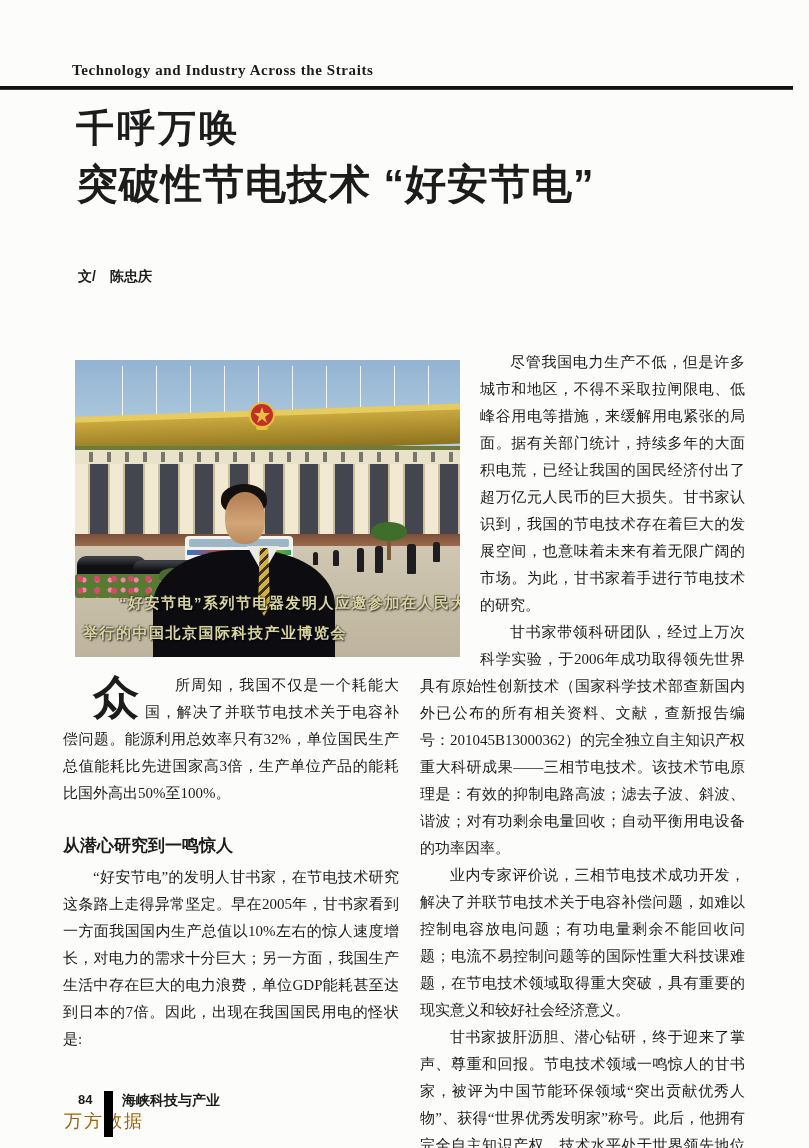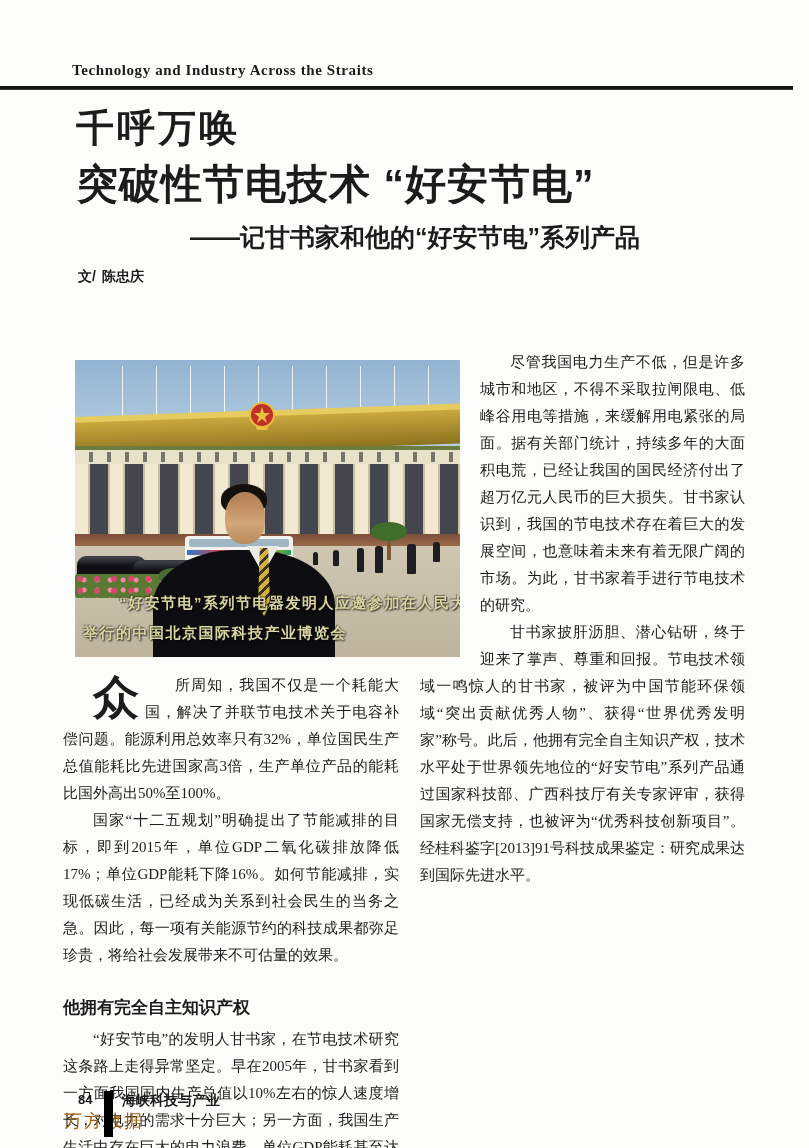--- a/index.html
+++ b/index.html
@@ -14,21 +14,21 @@
 
   
   .kicker{position:absolute;left:76px;top:103px;font-size:38px;font-weight:600;
           letter-spacing:3px;font-family:"Liberation Serif","DejaVu Serif",serif;}
   .main-title{position:absolute;left:77px;top:157px;font-size:41px;font-weight:900;
               letter-spacing:1px;font-family:"Liberation Sans","DejaVu Sans",sans-serif;text-align:center;}
   .subtitle{position:absolute;left:190px;top:221px;font-size:25px;font-weight:700;
             font-family:"Liberation Sans","DejaVu Sans",sans-serif;}
   .byline{position:absolute;left:78px;top:268px;font-size:14px;font-weight:700;
           font-family:"Liberation Sans","DejaVu Sans",sans-serif;}
-  .byline .author{margin-left:6px;}
+  .byline .author{margin-left:14px;}
 
   
   .col{position:absolute;font-size:15px;line-height:27px;text-align:justify;
        font-family:"Liberation Serif","DejaVu Serif",serif;}
   .col p{margin:0;text-indent:2em;}
   #right-col{left:420px;top:349px;width:325px;}
   #left-col{left:63px;top:672px;width:336px;}
   .photo-spacer{float:left;width:60px;height:308px;}
   .dropcap{float:left;font-size:46px;line-height:48px;font-weight:700;
            padding:2px 6px 0 0;font-family:"Liberation Serif","DejaVu Serif",serif;}
@@ -98,21 +98,20 @@
 </head>
 <body>
 
 <div id="page">
 
   <div class="journal-en">Technology and Industry Across the Straits</div>
   <div class="header-rule"></div>
 
   <div class="kicker">千呼万唤</div>
   <div class="main-title">突破性节电技术 “好安节电”</div>
-  <div class="subtitle">——记甘书家和他的“好安节电”系列产品</div>
   <div class="byline">
     <span>文/</span><span class="author">陈忠庆</span>
   </div>
 
   <div id="photo">
     <div class="sky"></div>
     <div class="flagpoles"></div>
     <div class="roof-edge"></div>
     <div class="roof"></div>
     <div class="trim"></div>
@@ -159,29 +158,30 @@
     <div class="hair"></div>
     <div class="face"></div>
 
     <div class="caption caption1">“好安节电”系列节电器发明人应邀参加在人民大会堂</div>
     <div class="caption caption2">举行的中国北京国际科技产业博览会</div>
   </div>
 
   <div id="right-col" class="col">
     <div class="photo-spacer"></div>
     <p>尽管我国电力生产不低，但是许多城市和地区，不得不采取拉闸限电、低峰谷用电等措施，来缓解用电紧张的局面。据有关部门统计，持续多年的大面积电荒，已经让我国的国民经济付出了超万亿元人民币的巨大损失。甘书家认识到，我国的节电技术存在着巨大的发展空间，也意味着未来有着无限广阔的市场。为此，甘书家着手进行节电技术的研究。</p>
+    <p>甘书家带领科研团队，经过上万次科学实验，于2006年成功取得领先世界具有原始性创新技术（国家科学技术部查新国内外已公布的所有相关资料、文献，查新报告编号：201045B13000362）的完全独立自主知识产权重大科研成果——三相节电技术。该技术节电原理是：有效的抑制电路高波；滤去子波、斜波、谐波；对有功剩余电量回收；自动平衡用电设备的功率因率。</p>
+    <p>业内专家评价说，三相节电技术成功开发，解决了并联节电技术关于电容补偿问题，如难以控制电容放电问题；有功电量剩余不能回收问题；电流不易控制问题等的国际性重大科技课难题，在节电技术领域取得重大突破，具有重要的现实意义和较好社会经济意义。</p>
     <p>甘书家披肝沥胆、潜心钻研，终于迎来了掌声、尊重和回报。节电技术领域一鸣惊人的甘书家，被评为中国节能环保领域“突出贡献优秀人物”、获得“世界优秀发明家”称号。此后，他拥有完全自主知识产权，技术水平处于世界领先地位的“好安节电”系列产品通过国家科技部、广西科技厅有关专家评审，获得国家无偿支持，也被评为“优秀科技创新项目”。经桂科鉴字[2013]91号科技成果鉴定：研究成果达到国际先进水平。</p>
   </div>
 
   <div id="left-col" class="col">
     <p class="p-dropcap">
       <span class="dropcap">众</span><span>所周知，我国不仅是一个耗能大国，解决了并联节电技术关于电容补偿问题。能源利用总效率只有32%，单位国民生产总值能耗比先进国家高3倍，生产单位产品的能耗比国外高出50%至100%。</span>
     </p>
-    <p>国家“十二五规划”明确提出了节能减排的目标，即到2015年，单位GDP二氧化碳排放降低17%；单位GDP能耗下降16%。如何节能减排，实现低碳生活，已经成为关系到社会民生的当务之急。因此，每一项有关能源节约的科技成果都弥足珍贵，将给社会发展带来不可估量的效果。</p>
-    <div class="subheading">他拥有完全自主知识产权</div>
+    <div class="subheading">从潜心研究到一鸣惊人</div>
     <p>“好安节电”的发明人甘书家，在节电技术研究这条路上走得异常坚定。早在2005年，甘书家看到一方面我国国内生产总值以10%左右的惊人速度增长，对电力的需求十分巨大；另一方面，我国生产生活中存在巨大的电力浪费，单位GDP能耗甚至达到日本的7倍。因此，出现在我国国民用电的怪状是:</p>
   </div>
 
   <div class="page-number">84</div>
   <div class="footer-bar"></div>
   <div class="journal-cn">海峡科技与产业</div>
   <div class="watermark">万方数据</div>
 
 </div>
 

